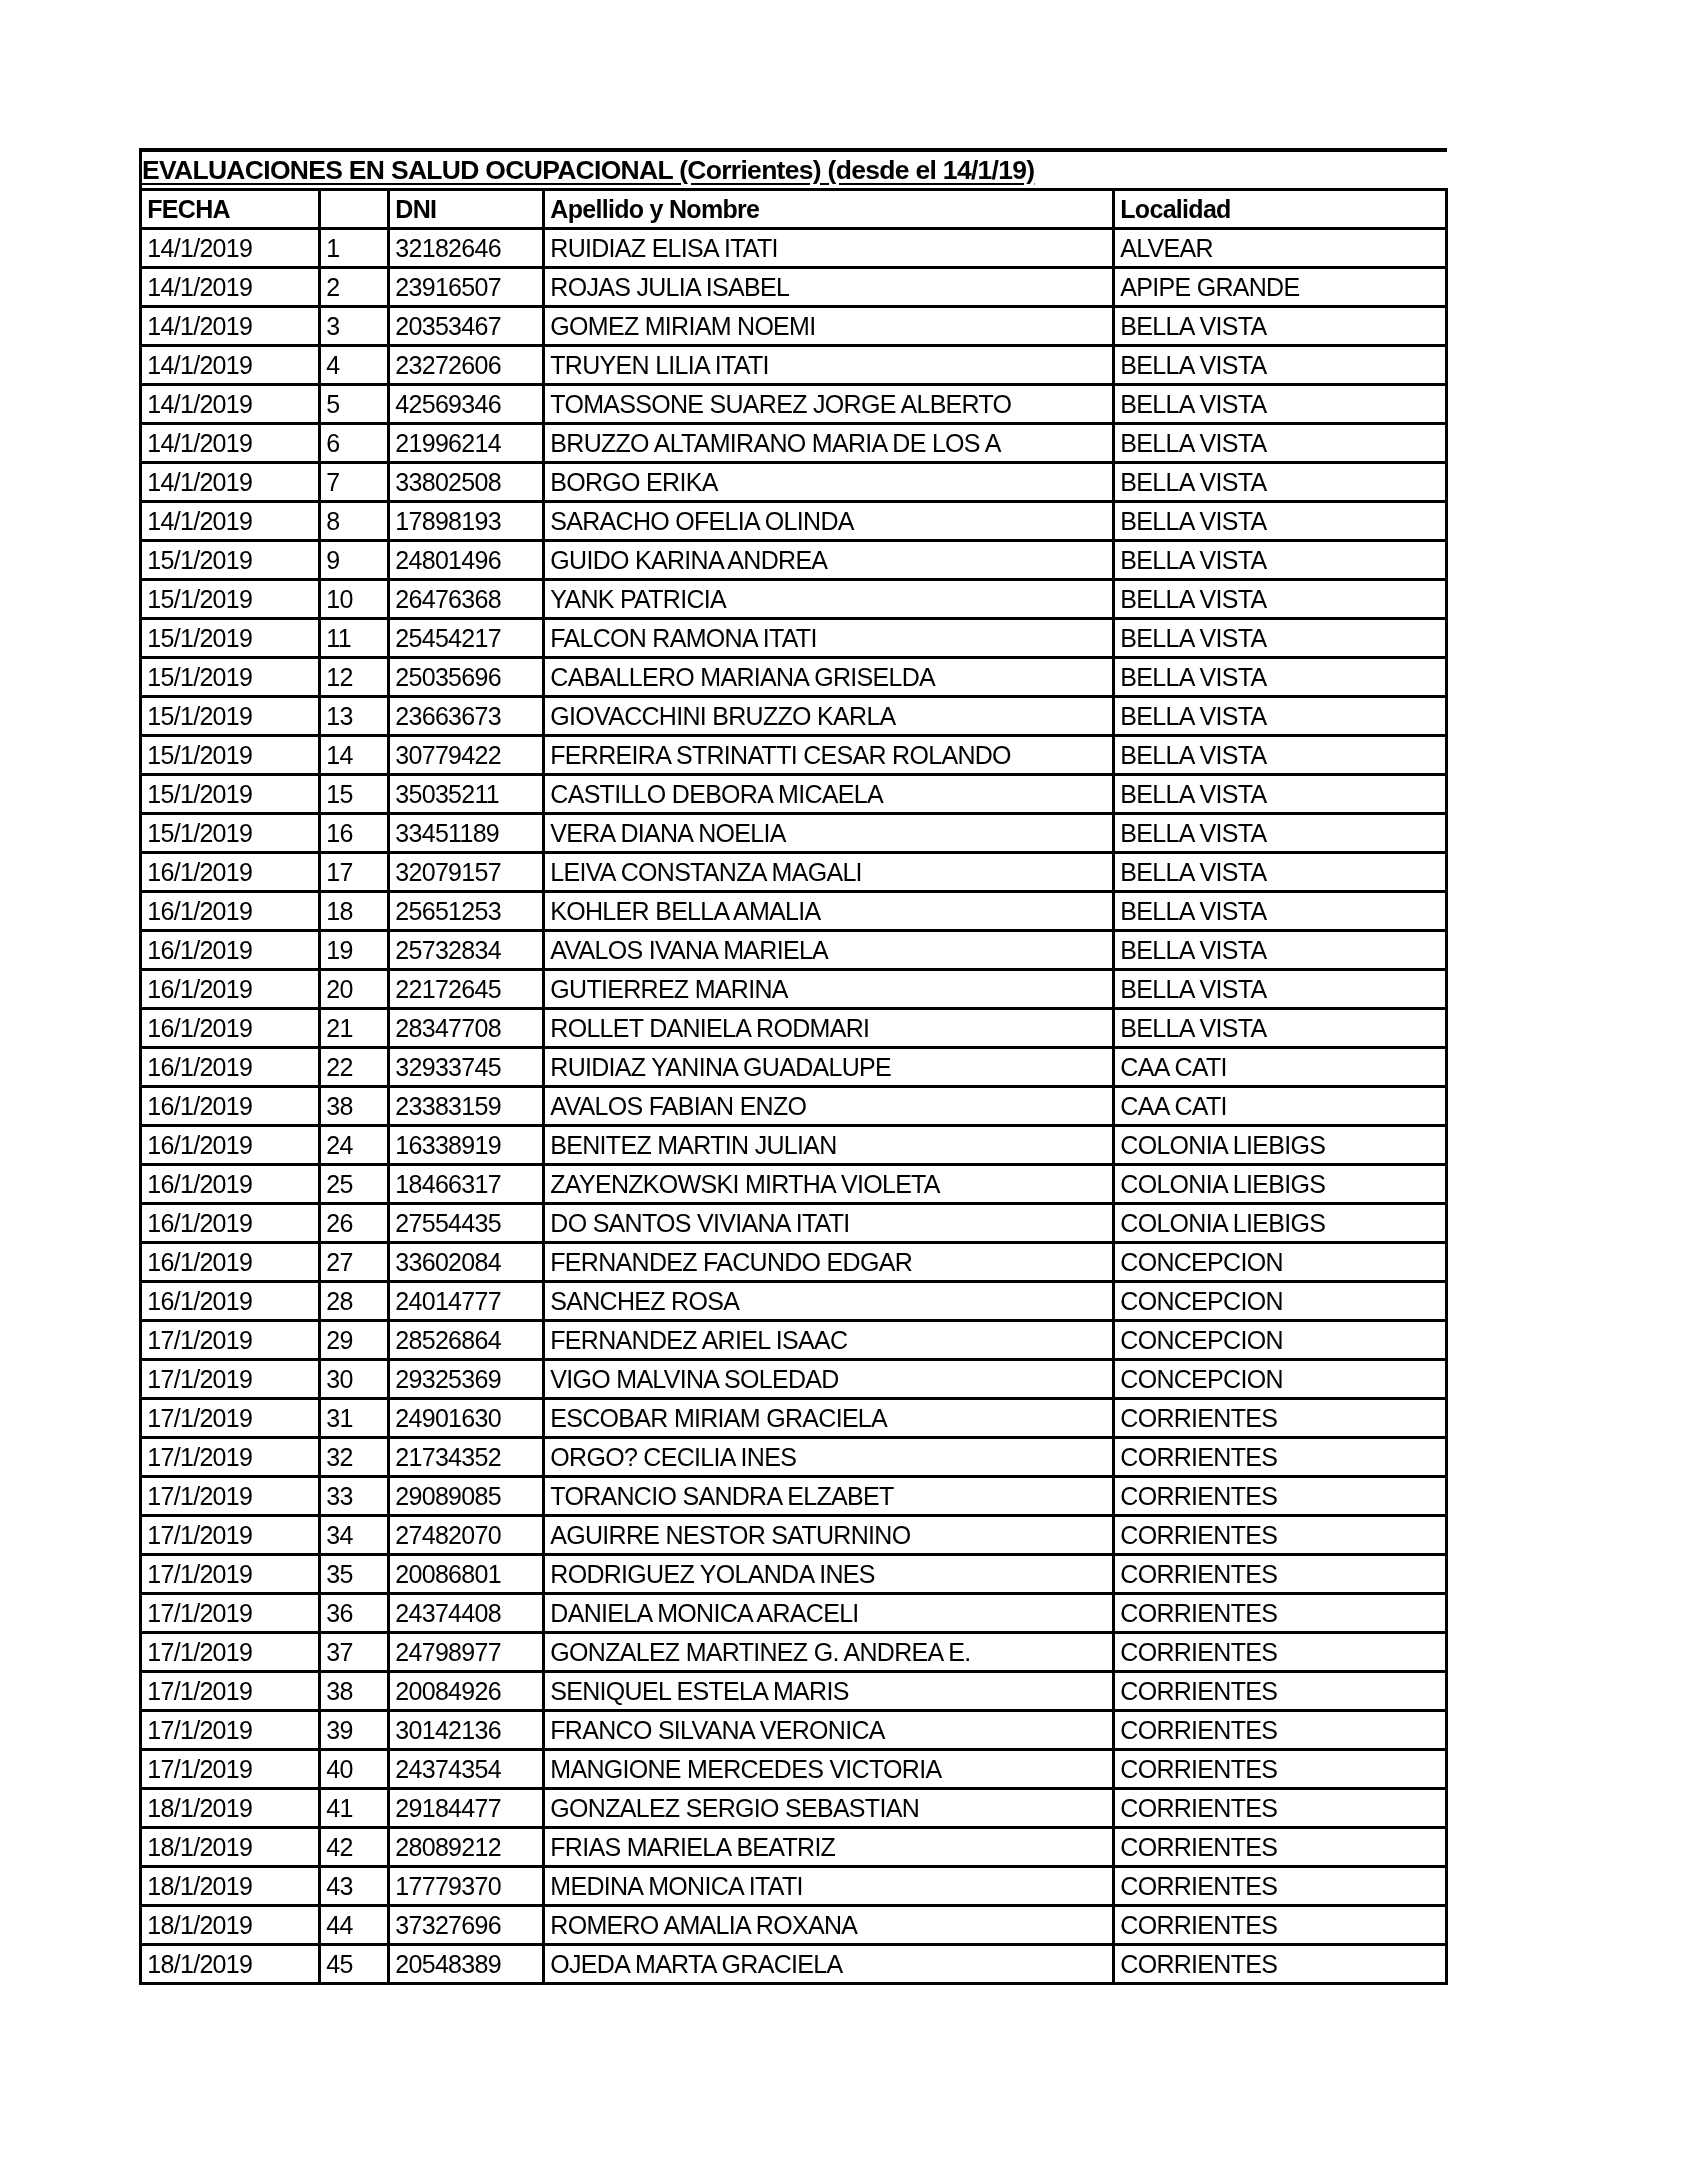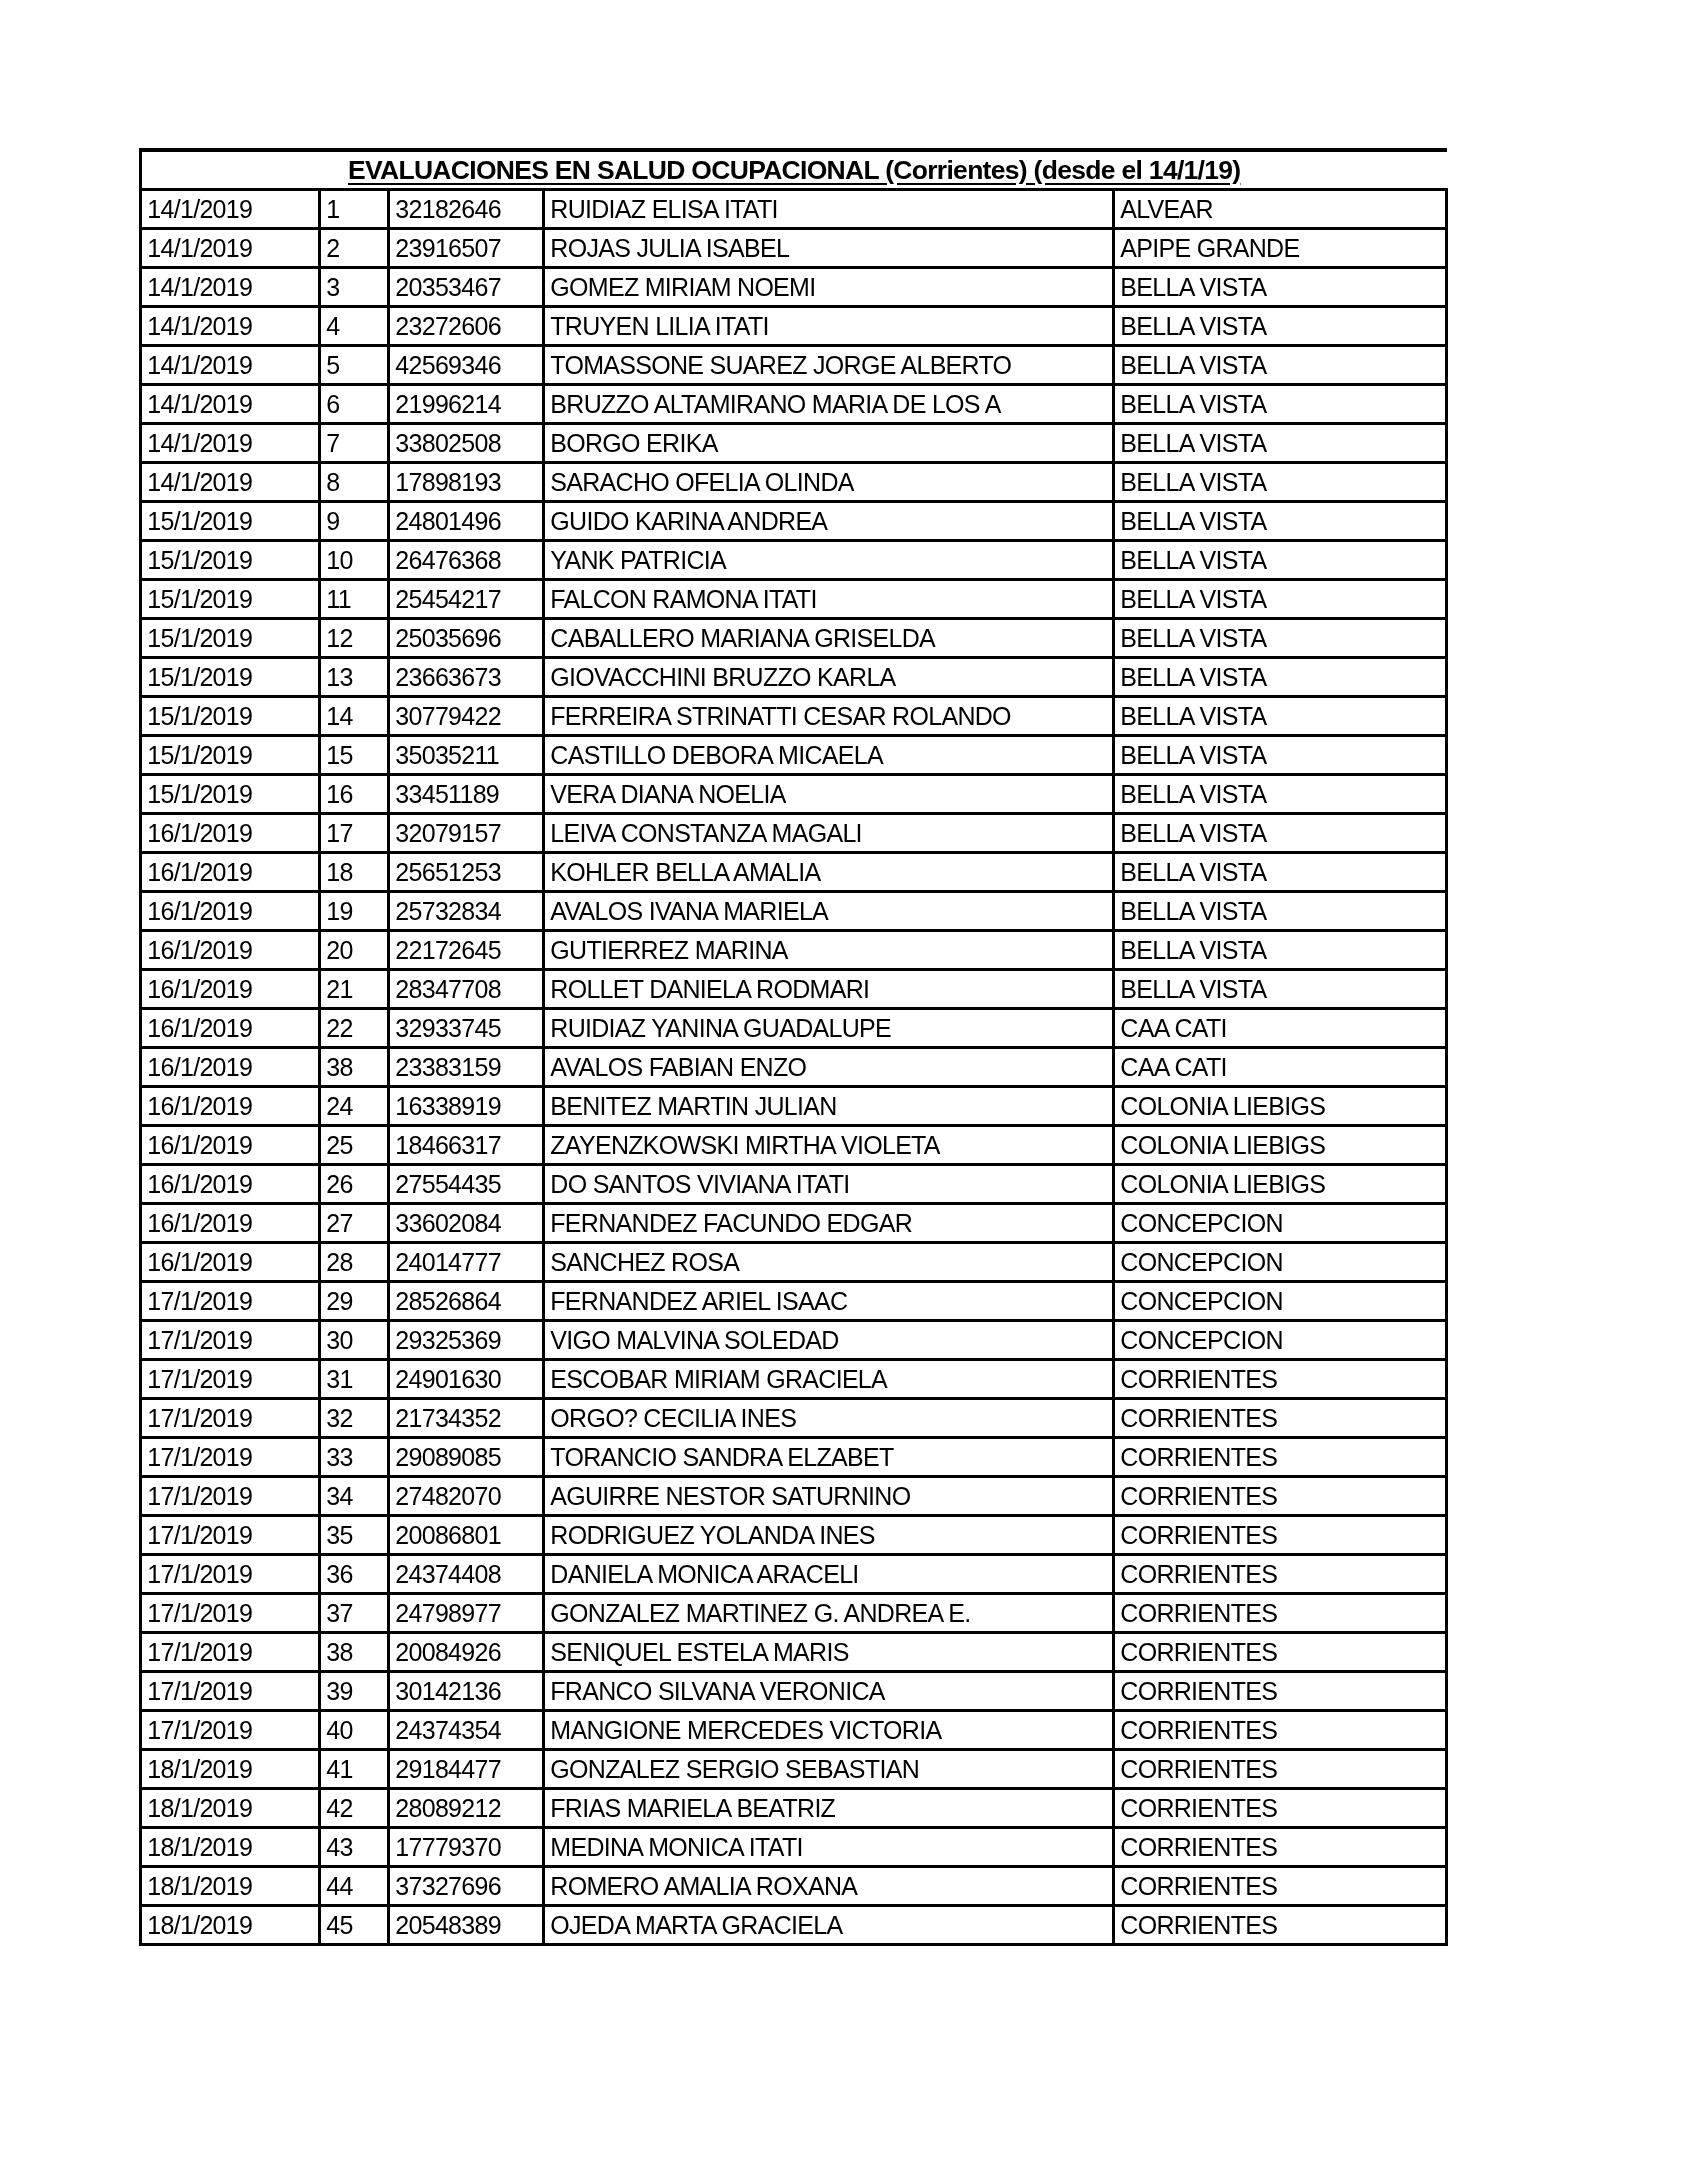--- a/index.html
+++ b/index.html
@@ -29,21 +29,20 @@
     text-align: left;
     vertical-align: middle;
     white-space: nowrap;
     overflow: hidden;
     letter-spacing: -0.7px;
   }
   tr.title-row td {
     border-left: 3.3px solid #000;
     border-right: none;
     border-top: 4px solid #000;
-    text-align: center;
     font-weight: bold;
     font-size: 26.5px;
     padding: 0;
   }
   tr.title-row td span { text-decoration: underline; text-underline-offset: 4px; }
   tr.header-row th { font-weight: bold; }
 </style>
 </head>
 <body>
 
@@ -53,20 +52,27 @@
       <col class="c-fecha">
         <col class="c-num">
         <col class="c-dni">
         <col class="c-name">
         <col class="c-loc">
     </colgroup>
     <thead>
       <tr class="title-row">
         <td colspan="5"><span>EVALUACIONES EN SALUD OCUPACIONAL (Corrientes) (desde el 14/1/19)</span></td>
       </tr>
+      <tr class="header-row">
+        <th>FECHA</th>
+        <th></th>
+        <th>DNI</th>
+        <th>Apellido y Nombre</th>
+        <th>Localidad</th>
+      </tr>
     </thead>
     <tbody id="table-body">
         <tr>
           <td>14/1/2019</td>
           <td>1</td>
           <td>32182646</td>
           <td>RUIDIAZ ELISA ITATI</td>
           <td>ALVEAR</td>
         </tr>
         <tr>

